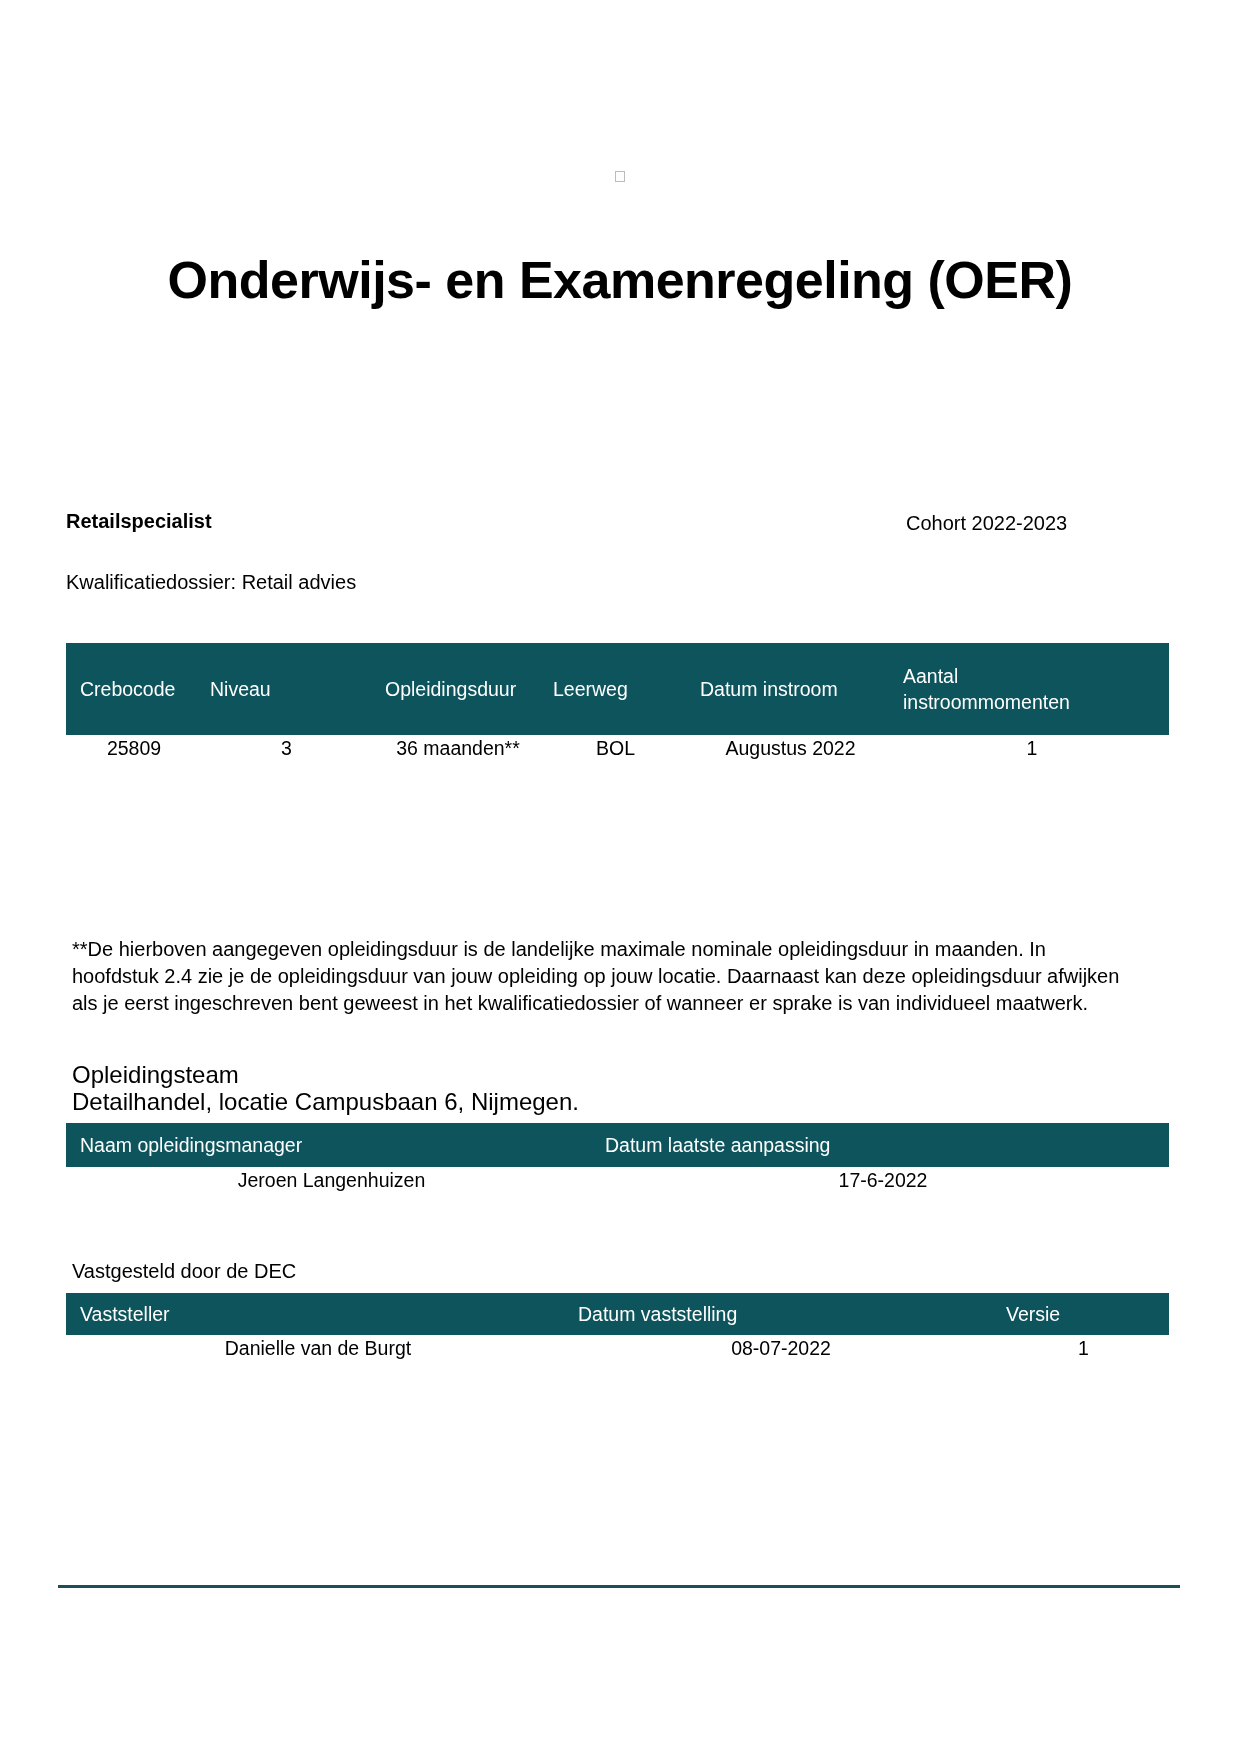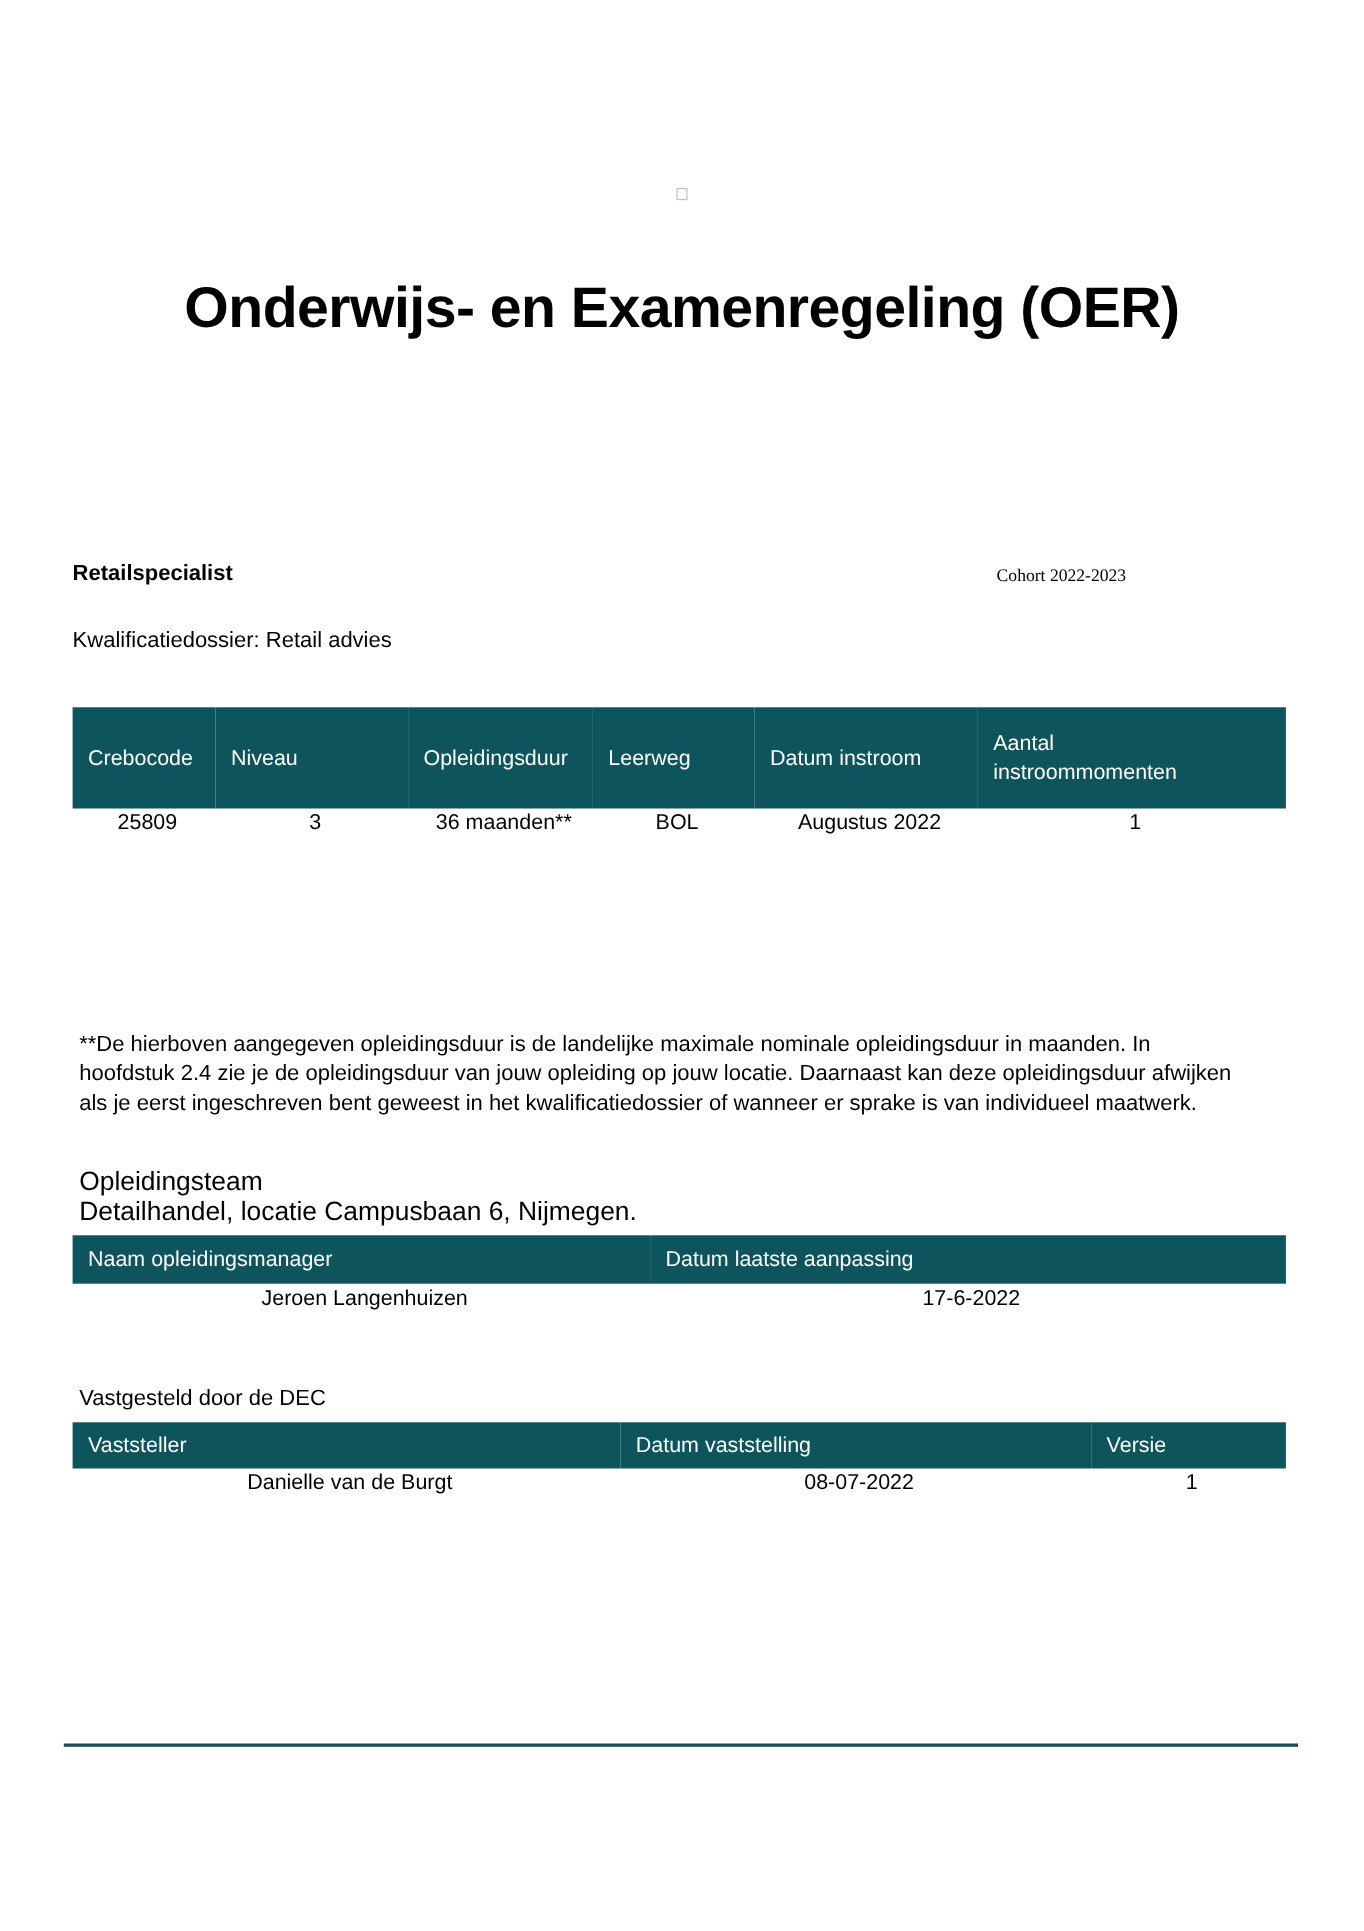--- a/index.html
+++ b/index.html
@@ -40,24 +40,23 @@
   }
   .info-row {
     display: flex;
     justify-content: space-between;
   }
   .info-row + .info-row { margin-top: 30px; }
   .info-left { font-size: 20px; line-height: 26px; }
   .info-left.bold { font-weight: bold; }
   .info-right {
     width: 263px;
-    font-size: 16px;
+    font-size: 20px;
     line-height: 31px;
     text-align: left;
-    font-family: Liberation Serif, serif;
   }
   .info-right .wrap-210 { display: block; max-width: 206px; }
 
   table.tbl {
     position: absolute;
     left: 66px;
     width: 1103px;
     border-collapse: collapse;
     table-layout: fixed;
   }

